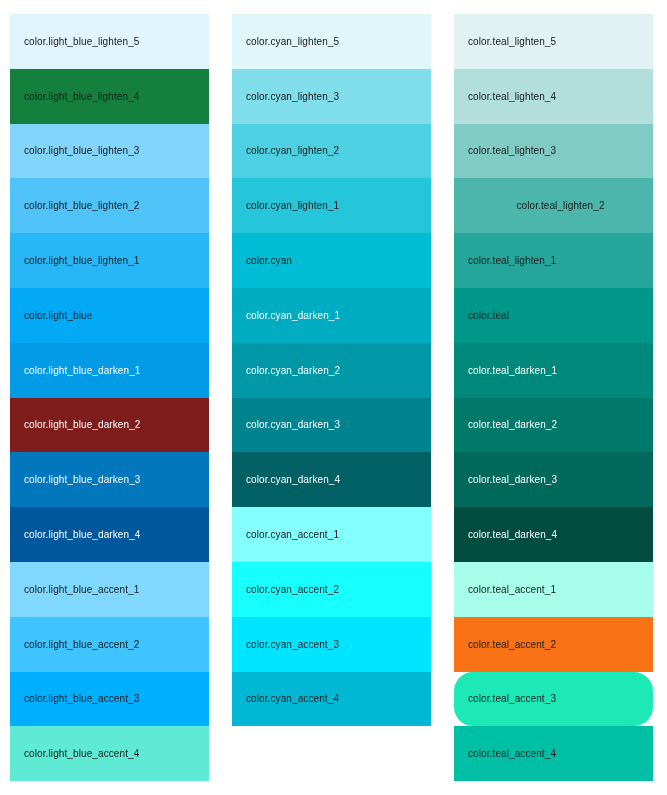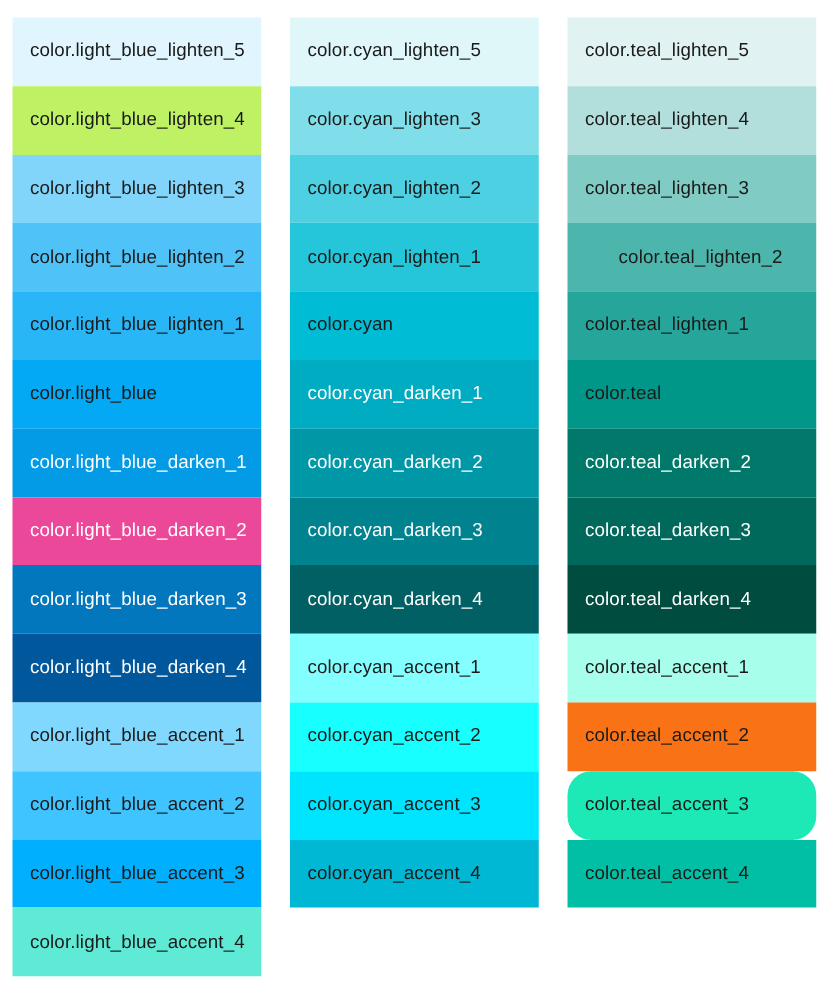--- a/index.html
+++ b/index.html
@@ -34,55 +34,55 @@
   }
   .swatch {
     height: 54.8px;
     display: flex;
     align-items: center;
     box-sizing: border-box;
     padding-left: 14px;
     overflow: hidden;
   }
   .swatch-label {
-    font-size: 15px;
+    font-size: 10px;
     line-height: 1.1;
     letter-spacing: 0.1px;
     white-space: nowrap;
   }
   .swatch.on-light .swatch-label { color: #1a1a1a; }
   .swatch.on-dark  .swatch-label { color: #ffffff; }
 </style>
 </head>
 <body>
 
 <div id="palette-board">
     <div class="palette-column">
       <div class="swatch on-light" style="background: rgb(225, 245, 254);">
         <span class="swatch-label">color.light_blue_lighten_5</span>
       </div>
-      <div class="swatch on-light" style="background: #bef264;">
+      <div class="swatch on-light" style="background: #15803d;">
         <span class="swatch-label">color.light_blue_lighten_4</span>
       </div>
       <div class="swatch on-light" style="background: rgb(129, 212, 250);">
         <span class="swatch-label">color.light_blue_lighten_3</span>
       </div>
       <div class="swatch on-light" style="background: rgb(79, 195, 247);">
         <span class="swatch-label">color.light_blue_lighten_2</span>
       </div>
       <div class="swatch on-light" style="background: rgb(41, 182, 246);">
         <span class="swatch-label">color.light_blue_lighten_1</span>
       </div>
       <div class="swatch on-light" style="background: rgb(3, 169, 244);">
         <span class="swatch-label">color.light_blue</span>
       </div>
       <div class="swatch on-dark" style="background: rgb(3, 155, 229);">
         <span class="swatch-label">color.light_blue_darken_1</span>
       </div>
-      <div class="swatch on-dark" style="background: #ec4899;">
+      <div class="swatch on-dark" style="background: #7f1d1d;">
         <span class="swatch-label">color.light_blue_darken_2</span>
       </div>
       <div class="swatch on-dark" style="background: rgb(2, 119, 189);">
         <span class="swatch-label">color.light_blue_darken_3</span>
       </div>
       <div class="swatch on-dark" style="background: rgb(1, 87, 155);">
         <span class="swatch-label">color.light_blue_darken_4</span>
       </div>
       <div class="swatch on-light" style="background: rgb(128, 216, 255);">
         <span class="swatch-label">color.light_blue_accent_1</span>
@@ -150,20 +150,23 @@
       </div>
       <div class="swatch on-light" style="background: rgb(77, 182, 172); justify-content: center;">
         <span class="swatch-label">color.teal_lighten_2</span>
       </div>
       <div class="swatch on-light" style="background: rgb(38, 166, 154);">
         <span class="swatch-label">color.teal_lighten_1</span>
       </div>
       <div class="swatch on-light" style="background: rgb(0, 150, 136);">
         <span class="swatch-label">color.teal</span>
       </div>
+      <div class="swatch on-dark" style="background: rgb(0, 137, 123);">
+        <span class="swatch-label">color.teal_darken_1</span>
+      </div>
       <div class="swatch on-dark" style="background: rgb(0, 121, 107);">
         <span class="swatch-label">color.teal_darken_2</span>
       </div>
       <div class="swatch on-dark" style="background: rgb(0, 105, 92);">
         <span class="swatch-label">color.teal_darken_3</span>
       </div>
       <div class="swatch on-dark" style="background: rgb(0, 77, 64);">
         <span class="swatch-label">color.teal_darken_4</span>
       </div>
       <div class="swatch on-light" style="background: rgb(167, 255, 235);">

